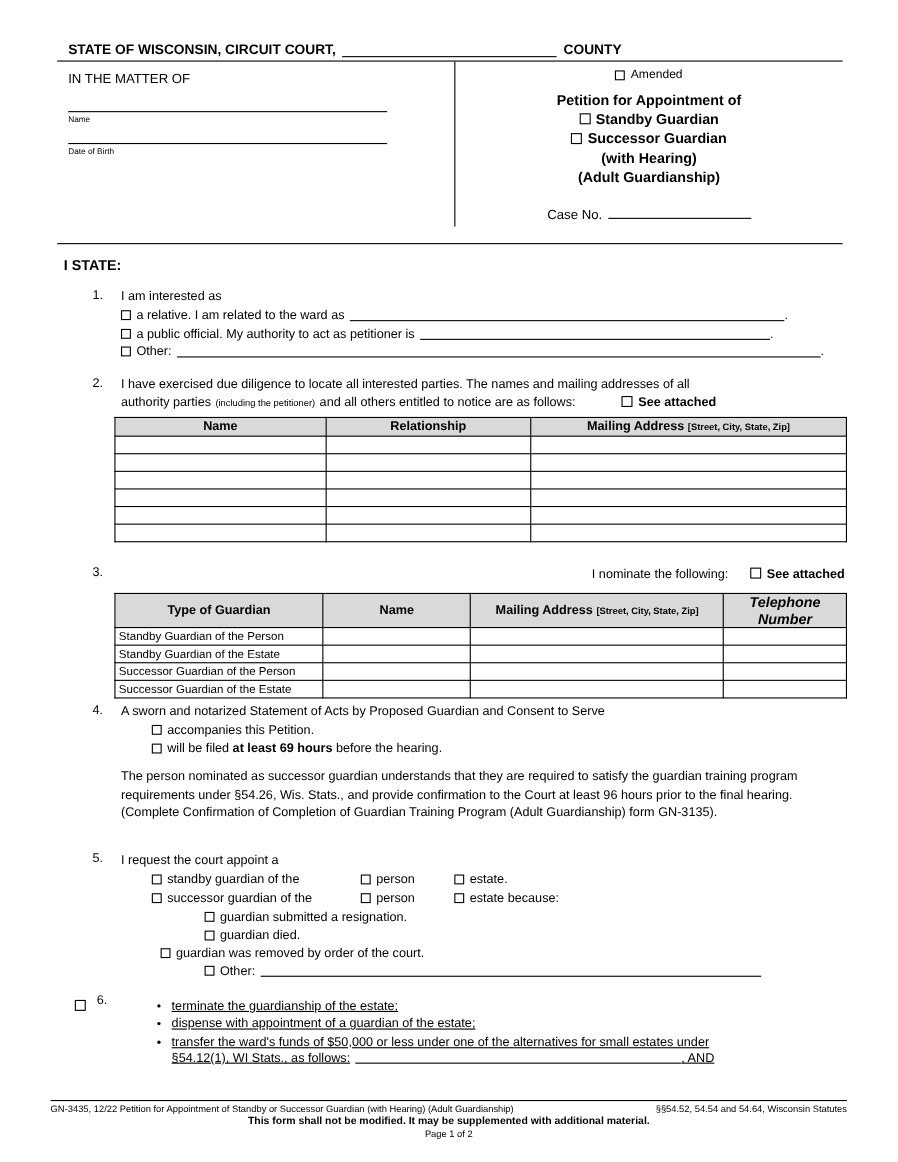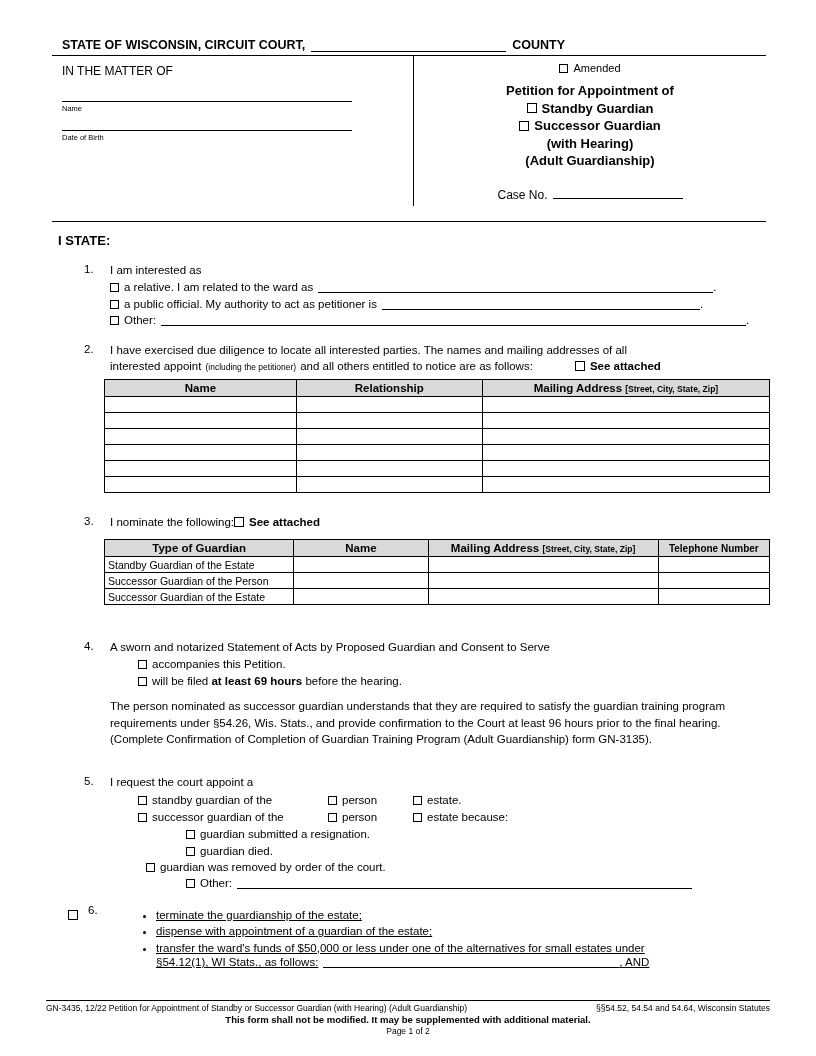--- a/index.html
+++ b/index.html
@@ -291,21 +291,21 @@
     </div>
     <div style="margin-top:2px;">
       <span class="cb"></span><span>Other:</span><span class="u" style="width:585px; margin-left:5px;"></span>.
     </div>
   </div>
 
   <div class="num" style="left:84px; top:343px;">2.</div>
   <div class="item" style="left:110px; top:343px; width:660px;">
     <div>I have exercised due diligence to locate all interested parties.  The names and mailing addresses of all</div>
     <div style="display:flex; align-items:baseline; margin-top:2px;">
-      <span>interested appoint</span>
+      <span>authority parties</span>
       <span style="font-size:8.5px; margin:0 4px;">(including the petitioner)</span>
       <span>and all others entitled to notice are as follows:</span>
       <span style="margin-left:42px; font-weight:bold; white-space:nowrap;">
         <span class="cb lg"></span><span>See attached</span>
       </span>
     </div>
   </div>
 
   <table class="grid" style="position:absolute; left:104px; top:379px; width:666px;">
     <tbody>
@@ -345,38 +345,44 @@
     <tr>
           <td></td>
           <td></td>
           <td></td>
         </tr>
   </tbody>
     </table>
 
   <div class="num" style="left:84px; top:515px;">3.</div>
   <div class="item" style="left:110px; top:515px; width:660px;">
-    <div style="display:flex; justify-content:flex-start;">
+    <div style="display:flex; justify-content:flex-end;gap:20px;">
       <span>I nominate the following:</span>
       <span style="font-weight:bold; white-space:nowrap; margin-right:2px;">
         <span class="cb lg"></span><span>See attached</span>
       </span>
     </div>
   </div>
 
   <table class="grid" style="position:absolute; left:104px; top:539px; width:666px;">
     <tbody>
         <tr>
       <th style="width:192px;">Type of Guardian</th>
       <th style="width:136px;">Name</th>
       <th style="width:234px;">
         <span>Mailing Address</span>
         <span class="small">[Street, City, State, Zip]</span>
       </th>
-      <th style="width:112px; font-size:10px;">Telephone Number</th>
+      <th style="width:112px; font-size:13px;font-style:italic;">Telephone Number</th>
+    </tr>
+    <tr>
+      <td class="lbl">Standby Guardian of the Person</td>
+      <td></td>
+          <td></td>
+          <td></td>
     </tr>
     <tr>
       <td class="lbl">Standby Guardian of the Estate</td>
       <td></td>
           <td></td>
           <td></td>
     </tr>
     <tr>
       <td class="lbl">Successor Guardian of the Person</td>
       <td></td>

